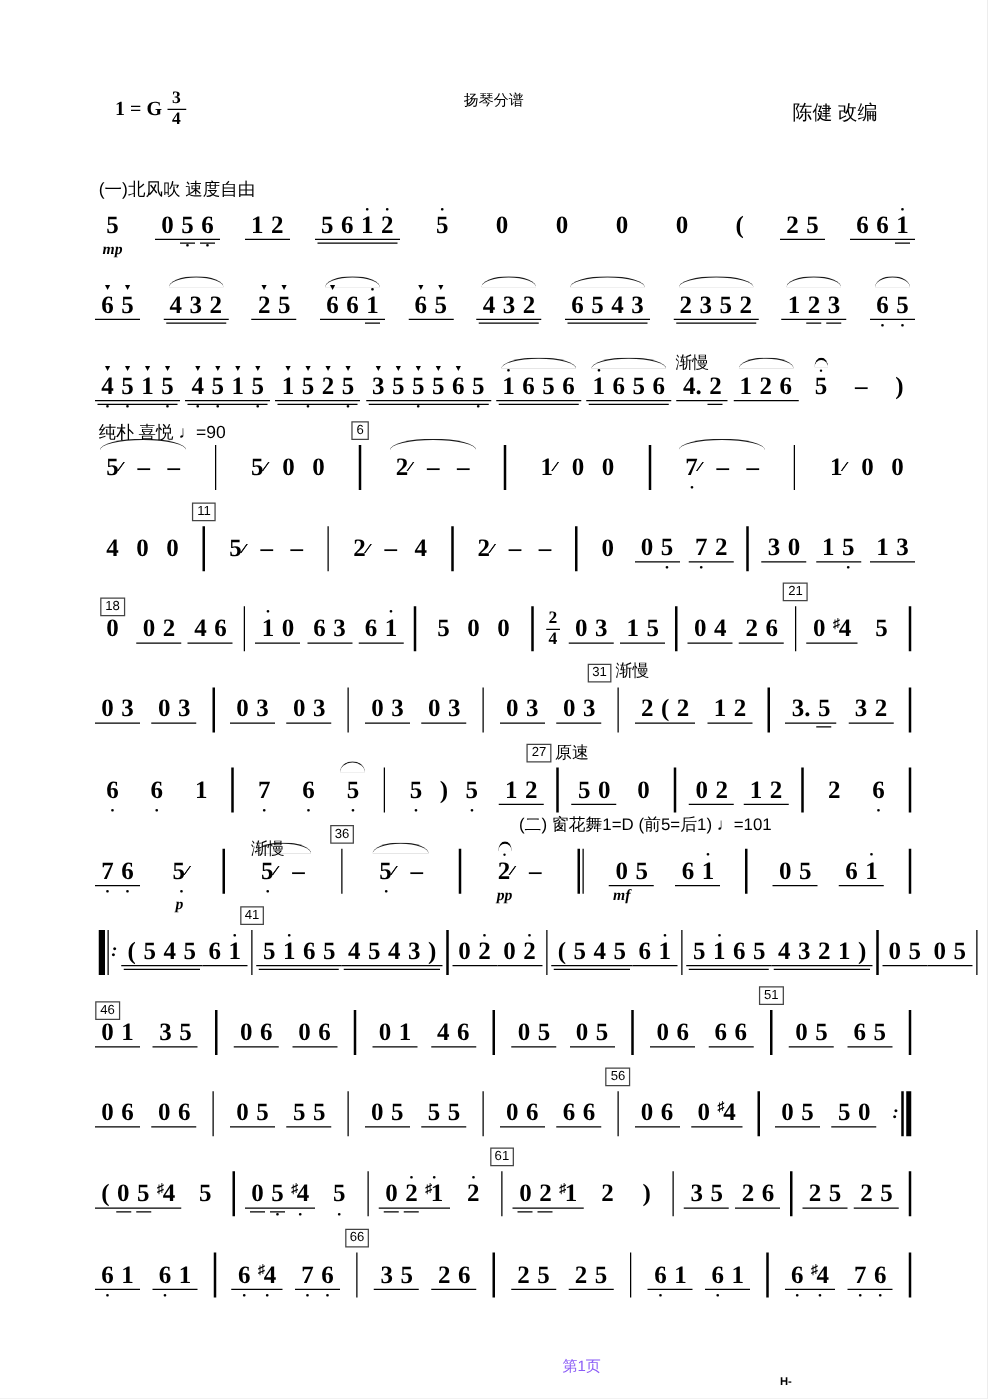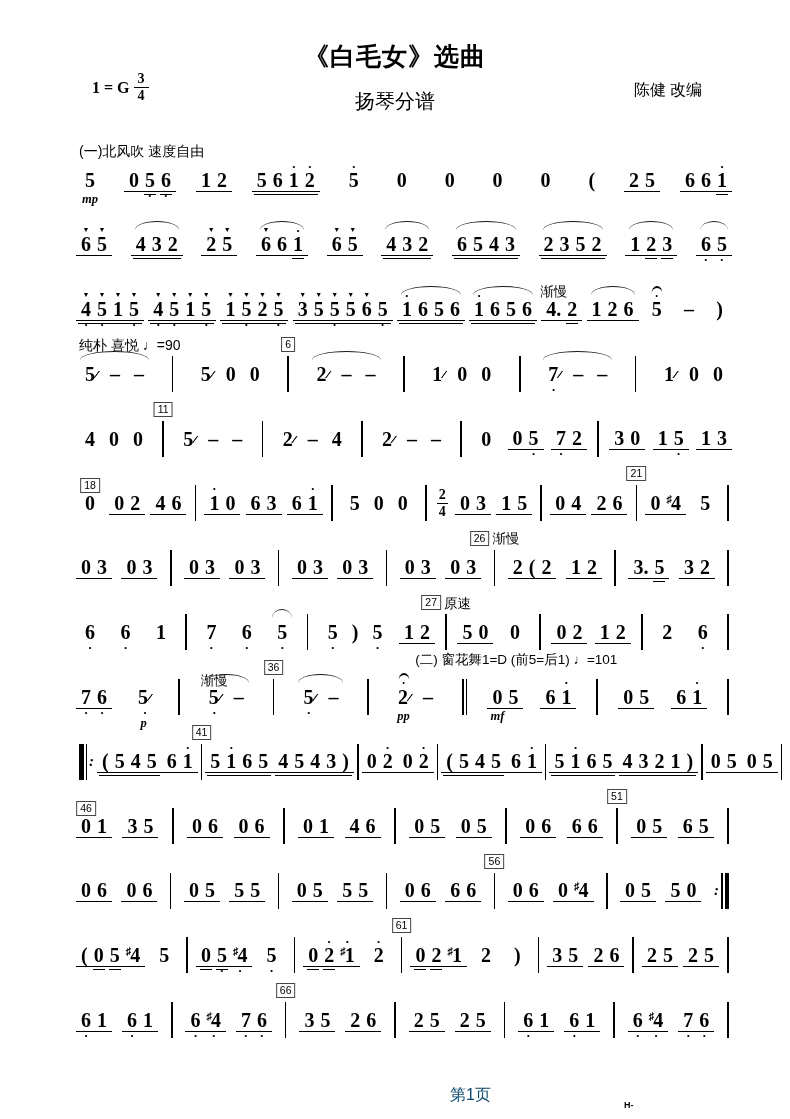--- a/index.html
+++ b/index.html
@@ -1,20 +1,20 @@
 <!DOCTYPE html>
 <html><head>
 <meta charset="utf-8">
 <style>
   html,body{margin:0;padding:0;background:#fff;}
   .page{position:relative;width:790px;height:1119px;background:#fff;outline:1px solid #b8b8b8;
         font-family:"Liberation Serif",serif;color:#000;overflow:hidden;}
   .title{position:absolute;top:40px;left:0;width:100%;text-align:center;
          font-size:25px;font-weight:bold;letter-spacing:1px;}
-  .subtitle{position:absolute;top:88px;left:0;width:100%;text-align:center;font-size:20px;}
+  .subtitle{position:absolute;top:72px;left:0;width:100%;text-align:center;font-size:12px;}
   .keysig{position:absolute;top:72px;left:92px;font-size:16px;font-weight:bold;display:flex;align-items:center;gap:4px;}
   .frac{display:inline-flex;flex-direction:column;align-items:center;line-height:1;font-size:14px;font-weight:bold;}
   .frac .fn{border-bottom:1.4px solid #000;padding:0 4px 1px;}
   .frac .fd{padding-top:1px;}
   .arranger{position:absolute;top:80px;right:88px;font-size:16px;}
   .score{position:absolute;left:62px;right:58px;top:148px;margin-left:14px;}
   .score-line{position:relative;height:64.6px;display:flex;align-items:center;justify-content:space-between;}
   
   .grp{position:relative;display:inline-flex;align-items:flex-end;padding:0 2px;}
   .grp.u1,.grp.u2{border-bottom:1.7px solid #000;}
@@ -31,45 +31,44 @@
          display:flex;flex-direction:column;align-items:center;line-height:1;gap:1px;z-index:2;}
   .below{position:absolute;left:50%;top:calc(100% + 2px);transform:translateX(-50%);
          display:flex;flex-direction:column;align-items:flex-end;line-height:1;gap:1px;}
   .odot{font-size:9px;line-height:.7;}
   .acc{font-size:7px;line-height:1;}
   .fmarc{width:11px;height:6px;border-top:2px solid #000;border-radius:50% 50% 0 0 / 100% 100% 0 0;}
   .fmd{font-size:8px;line-height:.6;}
   .dyn{font-style:italic;font-weight:bold;font-size:12.5px;font-family:"Liberation Serif",serif;}
   .mbox{border:1px solid #444;font-size:10.5px;padding:0 3px;line-height:1.25;background:#fff;
         font-family:"Liberation Sans",sans-serif;}
-  .btxt{font-size:13.5px;white-space:nowrap;font-family:Liberation Serif, serif;}
+  .btxt{font-size:13.5px;white-space:nowrap;font-family:Liberation Mono, monospace;}
   .barwrap .above{flex-direction:row;gap:3px;align-items:flex-end;bottom:calc(100% + 4px);}
   .ann{position:absolute;bottom:calc(100% + 8px);left:-6px;white-space:nowrap;font-size:14px;
        font-family:"Liberation Sans",sans-serif;z-index:3;}
   .ann2{position:absolute;bottom:calc(100% + 10px);left:-46px;white-space:nowrap;font-size:13.5px;
        font-family:"Liberation Sans",sans-serif;z-index:3;}
   .barwrap{position:relative;display:inline-flex;align-items:center;align-self:center;margin:0 2px;}
   .bl{display:inline-block;height:36px;background:#000;margin:0 1px;}
   .bl.thin{width:1.6px;}
   .bl.thick{width:4.5px;}
   .rdots{font-size:15px;font-weight:bold;line-height:1;margin:0 1px;}
   .tsig{display:inline-flex;flex-direction:column;align-items:center;line-height:1;font-weight:bold;
         font-size:14px;margin:0 2px;}
   .tsig .tsn{border-bottom:1.3px solid #000;padding:0 2px 1px;}
   .tsig .tsd{padding-top:1px;}
-  .pagefoot{position:absolute;top:1085px;left:450px;font-size:16px;color:#0c4a6e;
+  .pagefoot{position:absolute;top:1085px;left:450px;font-size:12px;color:#8b5cf6;
         font-family:"Liberation Sans",sans-serif;}
   .corner{position:absolute;top:1100px;left:624px;font-size:9px;font-weight:bold;
         font-family:"Liberation Sans",sans-serif;}
 </style>
 </head>
 <body>
 
 <div class="page">
-  <div class="title">《白毛女》选曲</div>
   <div class="keysig">
     <span>1 = G</span>
     <span class="frac">
       <span class="fn">3</span>
       <span class="fd">4</span>
     </span>
   </div>
   <div class="subtitle">扬琴分谱</div>
   <div class="arranger">陈健 改编</div>
 
@@ -568,21 +567,21 @@
         <span class="grp u1">
           <span class="note"><span class="d">0</span></span>
           <span class="note"><span class="d">3</span></span>
         </span>
         <span class="grp u1">
           <span class="note"><span class="d">0</span></span>
           <span class="note"><span class="d">3</span></span>
         </span>
         <span class="barwrap">
           <span class="above">
-            <span class="mbox">26</span>
+            <span class="mbox">31</span>
             <span class="btxt">渐慢</span>
           </span>
           <i class="bl thin"></i>
         </span>
         <span class="grp u1">
           <span class="note"><span class="d">2</span></span>
           <span class="note"><span class="d">(</span></span>
           <span class="note"><span class="d">2</span></span>
         </span>
         <span class="grp u1">

